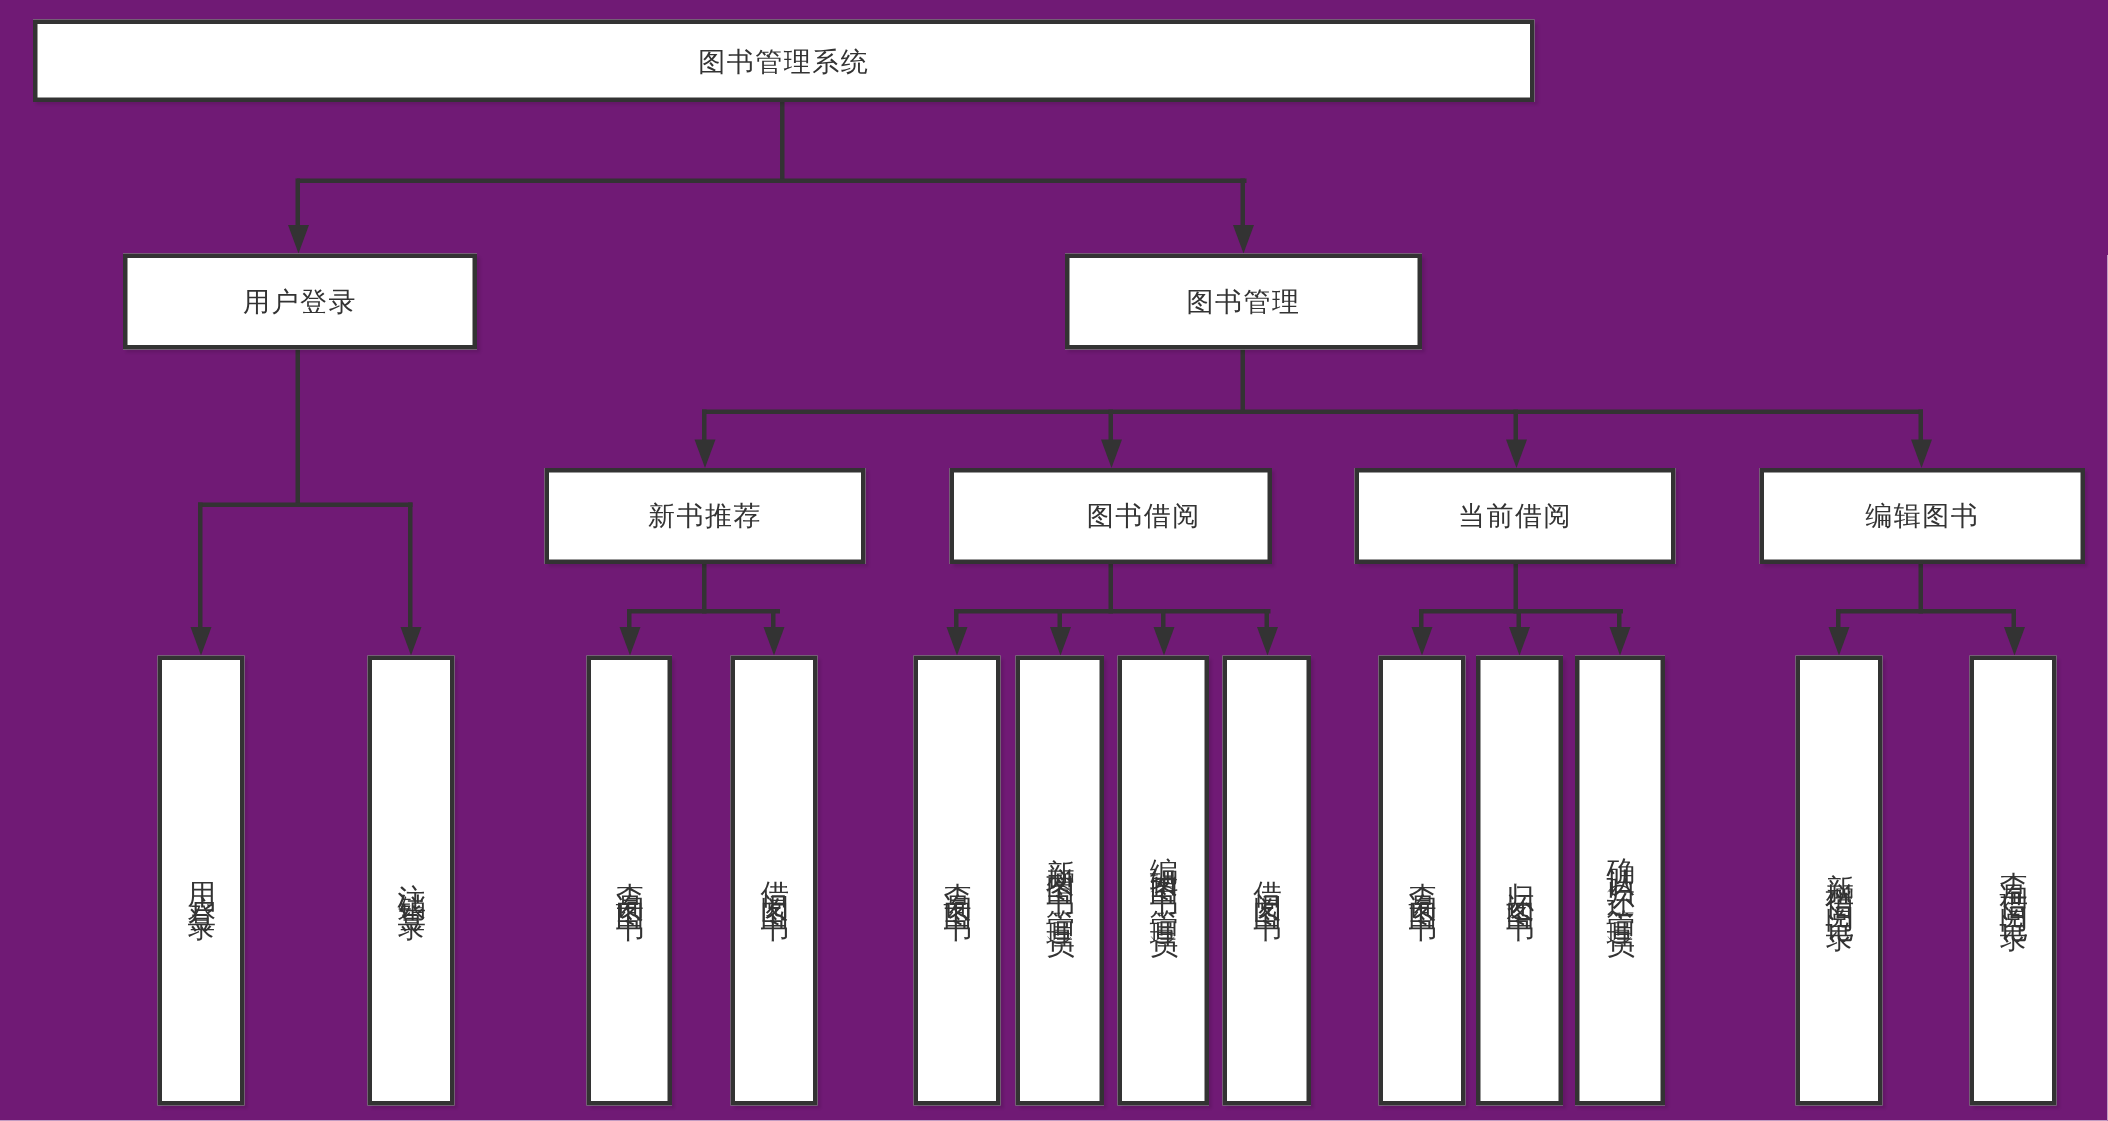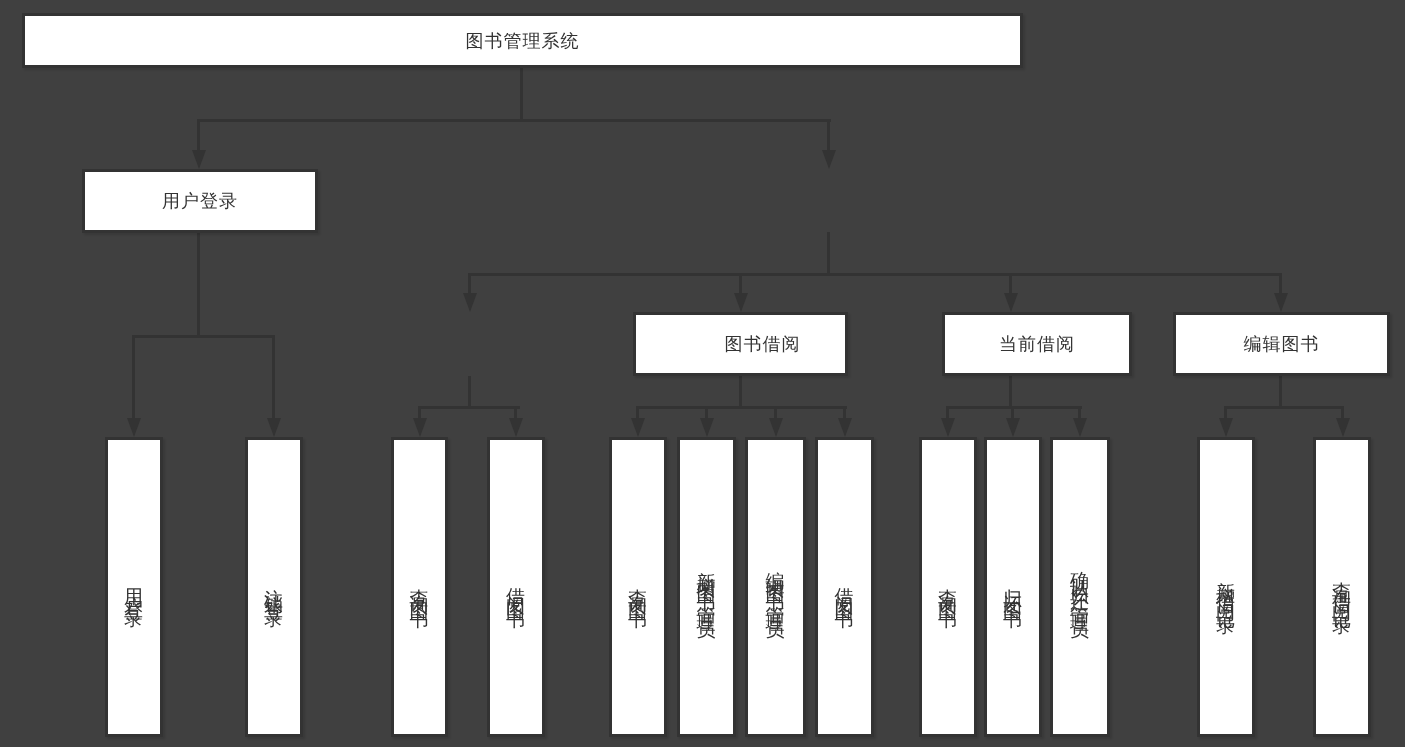--- a/index.html
+++ b/index.html
@@ -1,20 +1,20 @@
 <!DOCTYPE html>
 <html><head>
 <meta charset="utf-8">
 <style>
   html, body { margin: 0; padding: 0; background: #ffffff; }
   #canvas {
     position: relative;
     width: 1405px;
     height: 747px;
-    background: #404040;
+    background: #701a75;
     font-family: "Liberation Sans", "DejaVu Sans", sans-serif;
     color: #333333;
     overflow: hidden;
   }
   .node {
     position: absolute;
     background: #ffffff;
     border: 3px solid #333333;
     box-sizing: border-box;
     display: flex;
@@ -124,25 +124,31 @@
   <div class="vline" style="left:1341px; top:406px; height:14px;"></div>
   <div class="arrowhead" style="left:1336px; top:418px;"></div>
 
   <div class="node" style="left:22px; top:13px; width:1001px; height:55px;">
     <span>图书管理系统</span>
   </div>
 
   <div class="node" style="left:82px; top:169px; width:236px; height:64px;">
     <span>用户登录</span>
   </div>
+  <div class="node" style="left:710px; top:169px; width:238px; height:64px;">
+    <span>图书管理</span>
+  </div>
 
+  <div class="node" style="left:363px; top:312px; width:214px; height:64px;">
+    <span>新书推荐</span>
+  </div>
   <div class="node" style="left:633px; top:312px; width:215px; height:64px;padding-left:44px;">
     <span>图书借阅</span>
   </div>
-  <div class="node" style="left:903px; top:312px; width:190px; height:64px;margin-left:39px;">
+  <div class="node" style="left:903px; top:312px; width:214px; height:64px;">
     <span>当前借阅</span>
   </div>
   <div class="node" style="left:1173px; top:312px; width:217px; height:64px;">
     <span>编辑图书</span>
   </div>
 
   <div class="node leaf" style="left:105px; top:437px; width:58px; height:300px;">
     <span>用户登录</span>
   </div>
   <div class="node leaf" style="left:245px; top:437px; width:58px; height:300px;">

